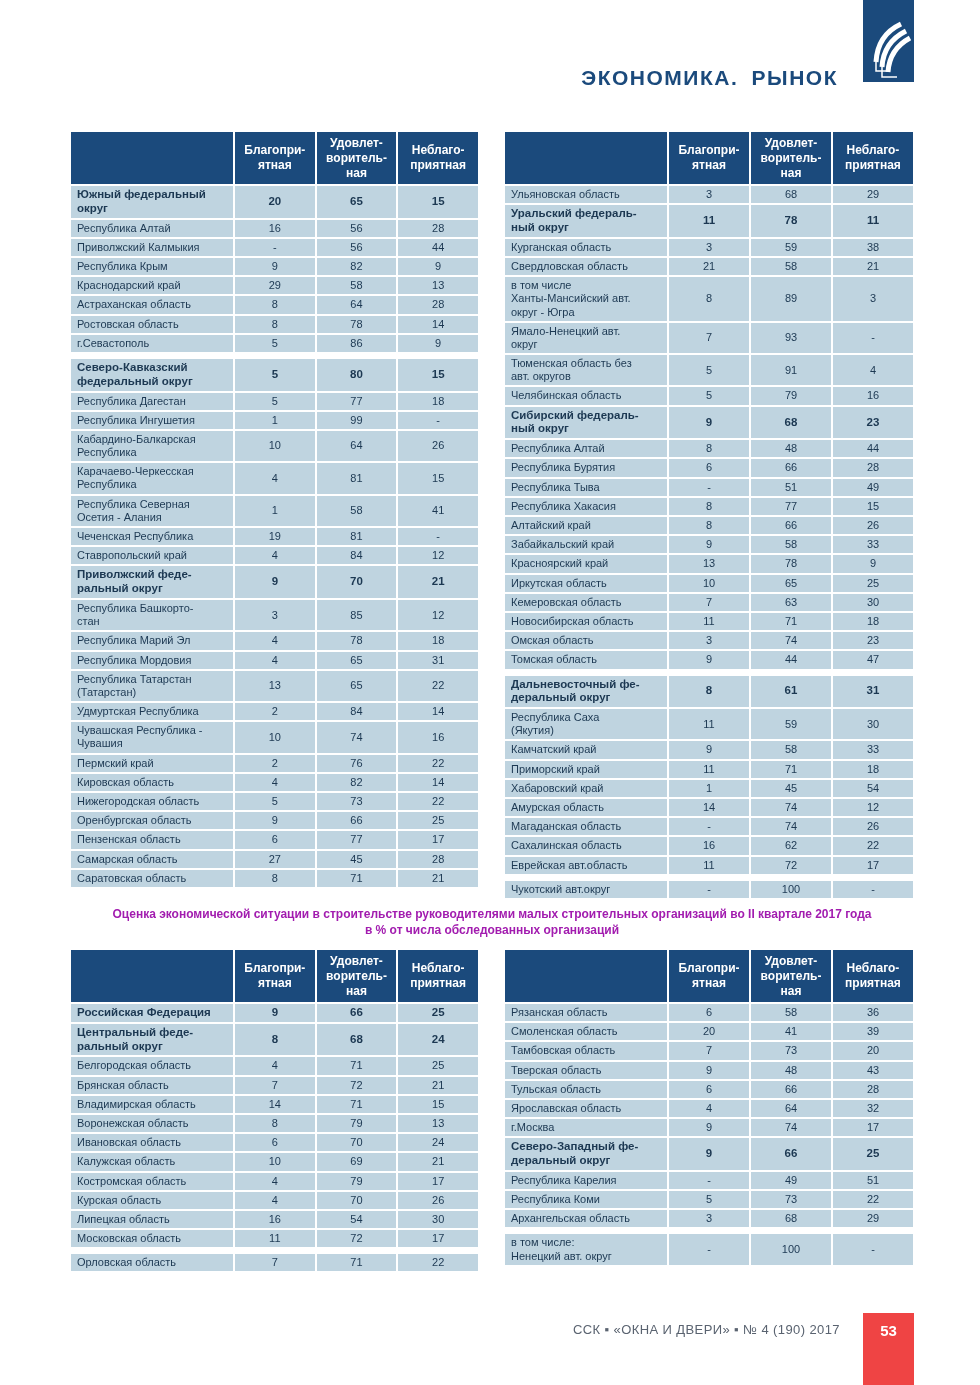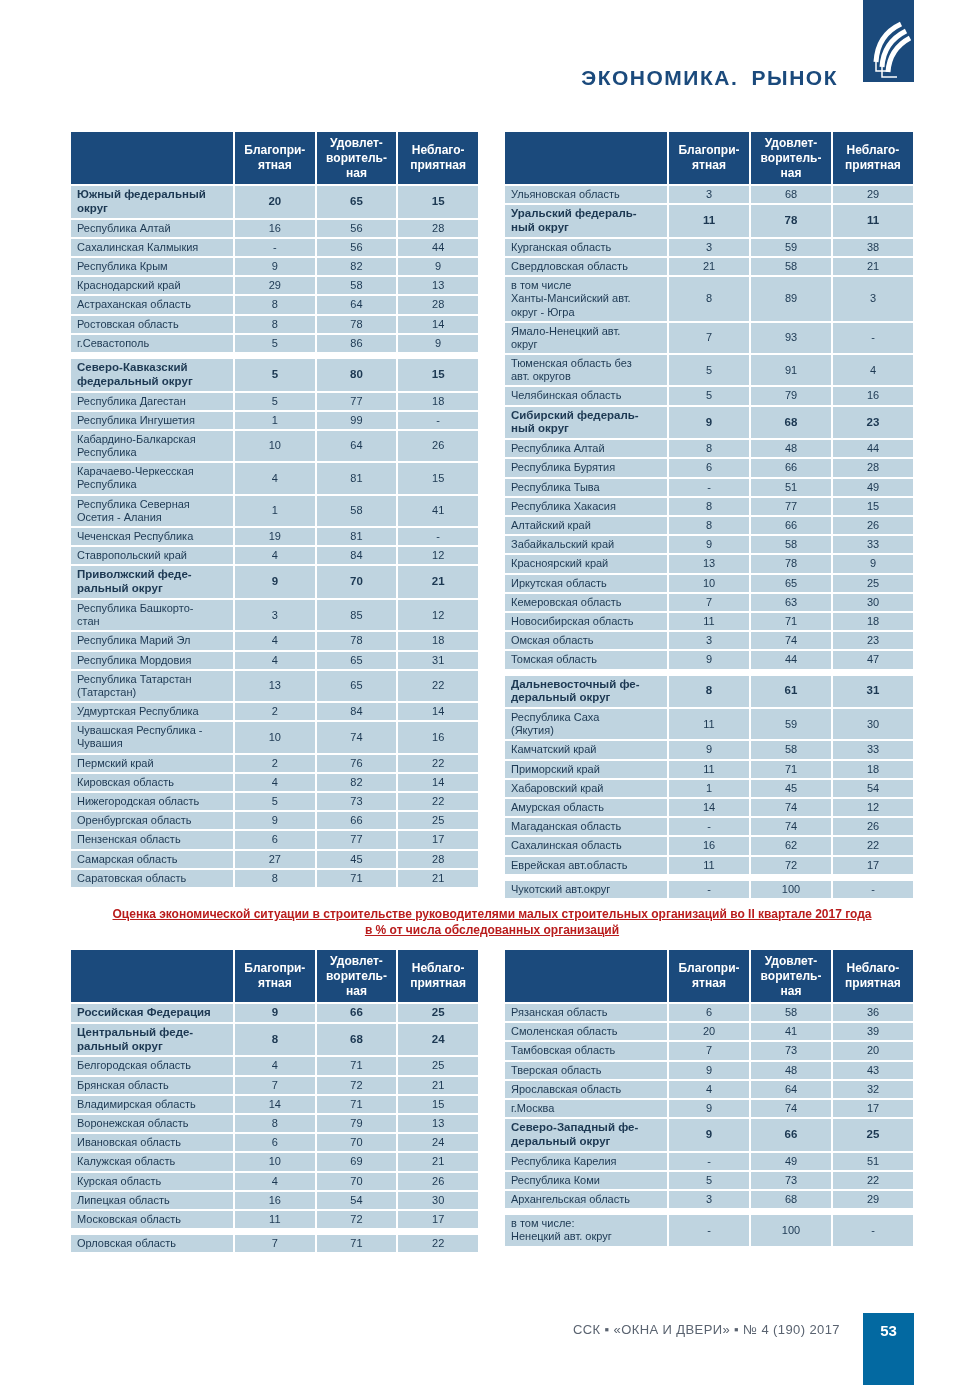--- a/index.html
+++ b/index.html
@@ -21,25 +21,25 @@
     vertical-align:middle;padding:2px;white-space:pre-line;line-height:1.25;height:48px;}
   th.corner{width:158px;}
   td{background:#bfd4e0;color:#1c3852;font-size:11px;line-height:1.2;vertical-align:middle;padding:2px 3px;}
   td.label{padding:2px 4px 2px 6px;white-space:pre-line;text-align:left;}
   td.num{text-align:center;}
   tr.section td{font-weight:bold;font-size:11.5px;}
   tr.gap td{border-top:5px solid #ffffff;}
 
   
   .caption{position:absolute;left:69px;top:906px;width:846px;text-align:center;
-    color:#b91c1c;font-weight:bold;font-size:12px;line-height:16px;text-decoration:underline;}
+    color:#a21caf;font-weight:bold;font-size:12px;line-height:16px;}
 
   
   .footer-text{position:absolute;top:1322px;right:140px;font-size:13px;color:#5a6370;letter-spacing:.4px;}
-  .page-num-box{position:absolute;left:863px;top:1313px;width:51px;height:72px;background:#0369a1;
+  .page-num-box{position:absolute;left:863px;top:1313px;width:51px;height:72px;background:#ef4444;
     color:#ffffff;font-weight:bold;font-size:15px;text-align:center;box-sizing:border-box;padding-top:9px;}
 </style>
 </head>
 <body>
 
 <div class="page">
 
   <div class="page-title">ЭКОНОМИКА. РЫНОК</div>
 
   <div class="logo-box">
@@ -73,21 +73,21 @@
           <td class="num">65</td>
           <td class="num">15</td>
         </tr>
         <tr>
           <td class="label">Республика Алтай</td>
           <td class="num">16</td>
           <td class="num">56</td>
           <td class="num">28</td>
         </tr>
         <tr>
-          <td class="label">Сахалинская Калмыкия</td>
+          <td class="label">Приволжский Калмыкия</td>
           <td class="num">-</td>
           <td class="num">56</td>
           <td class="num">44</td>
         </tr>
         <tr>
           <td class="label">Республика Крым</td>
           <td class="num">9</td>
           <td class="num">82</td>
           <td class="num">9</td>
         </tr>
@@ -530,20 +530,26 @@
           <td class="num">70</td>
           <td class="num">24</td>
         </tr>
         <tr>
           <td class="label">Калужская область</td>
           <td class="num">10</td>
           <td class="num">69</td>
           <td class="num">21</td>
         </tr>
         <tr>
+          <td class="label">Костромская область</td>
+          <td class="num">4</td>
+          <td class="num">79</td>
+          <td class="num">17</td>
+        </tr>
+        <tr>
           <td class="label">Курская область</td>
           <td class="num">4</td>
           <td class="num">70</td>
           <td class="num">26</td>
         </tr>
         <tr>
           <td class="label">Липецкая область</td>
           <td class="num">16</td>
           <td class="num">54</td>
           <td class="num">30</td>
@@ -594,20 +600,26 @@
           <td class="num">73</td>
           <td class="num">20</td>
         </tr>
         <tr>
           <td class="label">Тверская область</td>
           <td class="num">9</td>
           <td class="num">48</td>
           <td class="num">43</td>
         </tr>
         <tr>
+          <td class="label">Тульская область</td>
+          <td class="num">6</td>
+          <td class="num">66</td>
+          <td class="num">28</td>
+        </tr>
+        <tr>
           <td class="label">Ярославская область</td>
           <td class="num">4</td>
           <td class="num">64</td>
           <td class="num">32</td>
         </tr>
         <tr>
           <td class="label">г.Москва</td>
           <td class="num">9</td>
           <td class="num">74</td>
           <td class="num">17</td>

